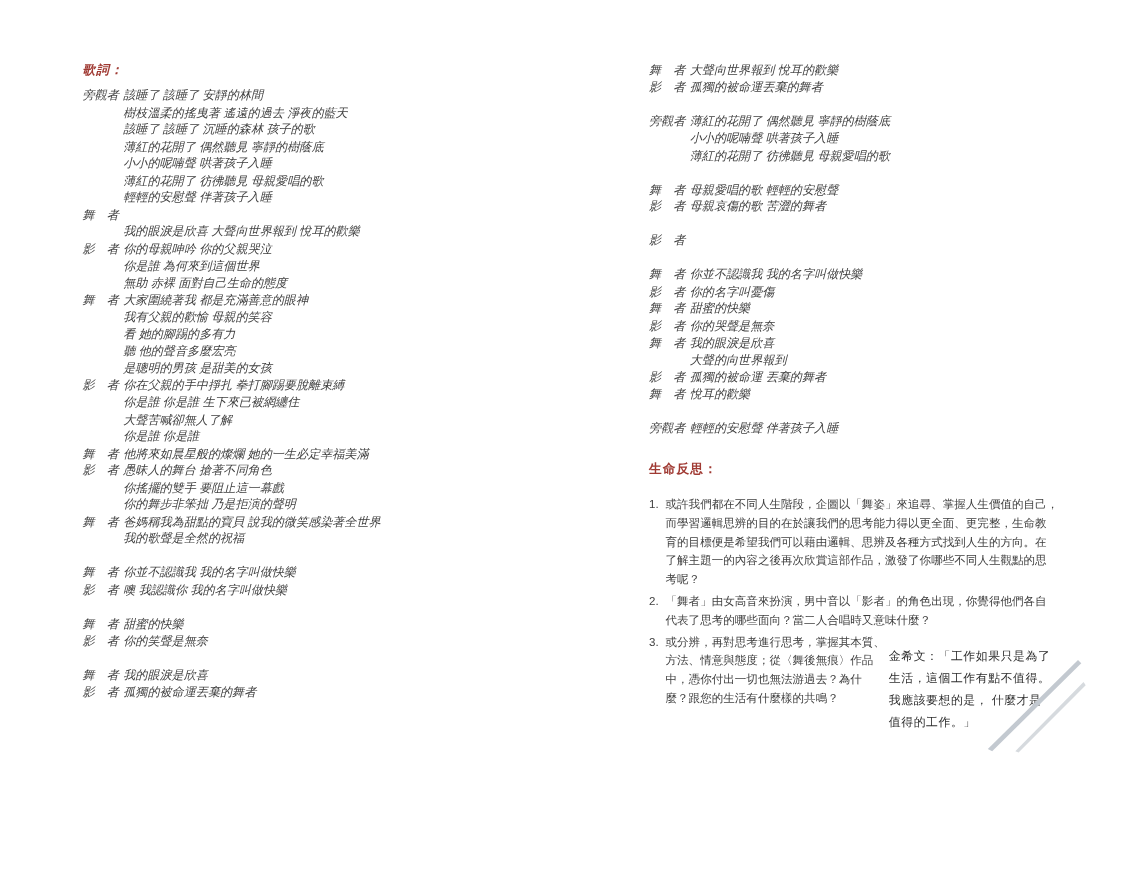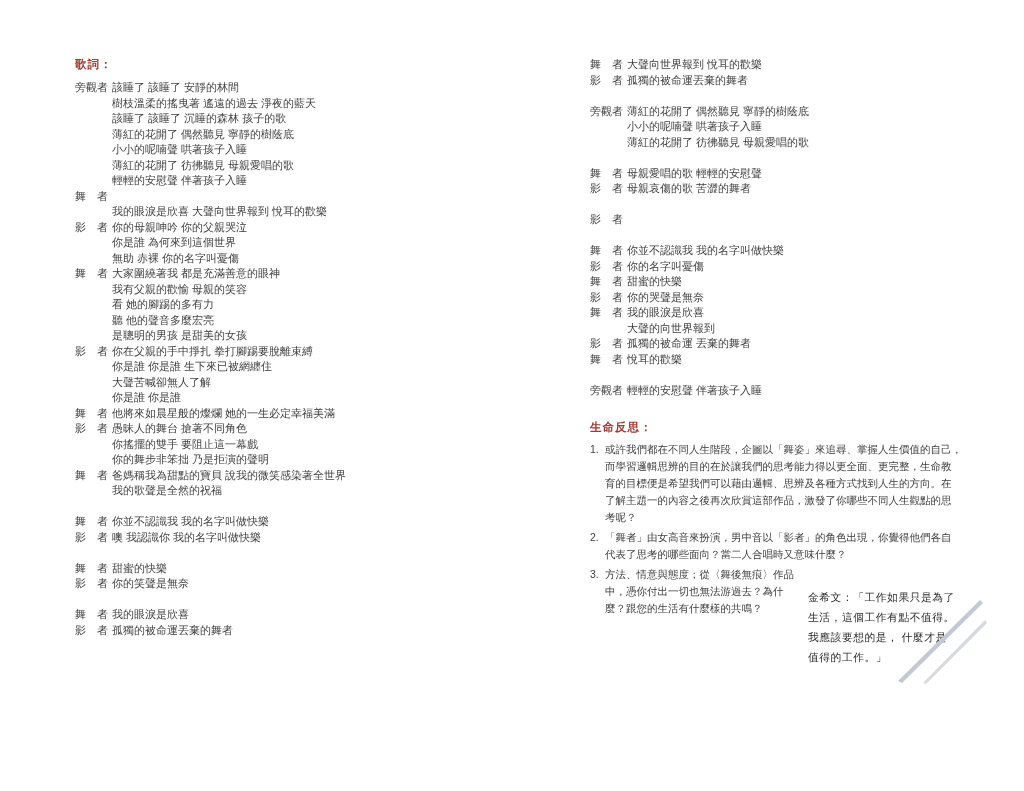--- a/index.html
+++ b/index.html
@@ -9,30 +9,30 @@
     font-family:"Liberation Sans","DejaVu Sans",sans-serif;
     color:#3f3f3f;
   }
   
   .sec-heading{
     font-family:"Liberation Serif","DejaVu Serif",serif;
     font-weight:bold;font-size:11.5px;letter-spacing:1px;
     color:#a03a33;line-height:15px;margin-bottom:8px;
   }
   
-  .col{position:absolute;font-size:11px;line-height:15.5px;}
+  .col{position:absolute;font-size:11px;line-height:15.5px;font-style:italic;}
   #left-col{left:75px;top:57px;width:460px;}
   #right-col{left:590px;top:57px;width:420px;}
   .lyr{display:flex;white-space:pre;}
   .lab{flex:0 0 33px;width:33px;margin-right:4px;white-space:pre;}
   .txt{white-space:pre;}
   .gap{height:15.5px;}
   
   #reflection{position:absolute;left:590px;top:420px;width:390px;font-size:10.5px;line-height:17px;}
-  #reflection .sec-heading{margin-bottom:6px;}
+  #reflection .sec-heading{margin-bottom:16px;}
   .q{display:flex;margin-top:3px;}
   .q:first-of-type{margin-top:0;}
   .qnum{flex:0 0 15px;width:15px;}
   .qline{white-space:pre;}
   
   #quote{
     position:absolute;left:808px;top:587px;width:205px;
     font-family:"Liberation Serif","DejaVu Serif",serif;
     font-size:10.8px;line-height:20px;letter-spacing:0.5px;
     color:#2e2e2e;
@@ -53,21 +53,21 @@
         <div class="lyr"><span class="lab"></span><span class="txt">樹枝溫柔的搖曳著 遙遠的過去 淨夜的藍天</span></div>
         <div class="lyr"><span class="lab"></span><span class="txt">該睡了 該睡了 沉睡的森林 孩子的歌</span></div>
         <div class="lyr"><span class="lab"></span><span class="txt">薄紅的花開了 偶然聽見 寧靜的樹蔭底</span></div>
         <div class="lyr"><span class="lab"></span><span class="txt">小小的呢喃聲 哄著孩子入睡</span></div>
         <div class="lyr"><span class="lab"></span><span class="txt">薄紅的花開了 彷彿聽見 母親愛唱的歌</span></div>
         <div class="lyr"><span class="lab"></span><span class="txt">輕輕的安慰聲 伴著孩子入睡</span></div>
         <div class="lyr"><span class="lab">舞　者</span></div>
         <div class="lyr"><span class="lab"></span><span class="txt">我的眼淚是欣喜 大聲向世界報到 悅耳的歡樂</span></div>
         <div class="lyr"><span class="lab">影　者</span><span class="txt">你的母親呻吟 你的父親哭泣</span></div>
         <div class="lyr"><span class="lab"></span><span class="txt">你是誰 為何來到這個世界</span></div>
-        <div class="lyr"><span class="lab"></span><span class="txt">無助 赤裸 你的名字叫憂傷</span></div>
+        <div class="lyr"><span class="lab"></span><span class="txt">無助 赤裸 面對自己生命的態度</span></div>
         <div class="lyr"><span class="lab">舞　者</span><span class="txt">大家圍繞著我 都是充滿善意的眼神</span></div>
         <div class="lyr"><span class="lab"></span><span class="txt">我有父親的歡愉 母親的笑容</span></div>
         <div class="lyr"><span class="lab"></span><span class="txt">看 她的腳踢的多有力</span></div>
         <div class="lyr"><span class="lab"></span><span class="txt">聽 他的聲音多麼宏亮</span></div>
         <div class="lyr"><span class="lab"></span><span class="txt">是聰明的男孩 是甜美的女孩</span></div>
         <div class="lyr"><span class="lab">影　者</span><span class="txt">你在父親的手中掙扎 拳打腳踢要脫離束縛</span></div>
         <div class="lyr"><span class="lab"></span><span class="txt">你是誰 你是誰 生下來已被網纏住</span></div>
         <div class="lyr"><span class="lab"></span><span class="txt">大聲苦喊卻無人了解</span></div>
         <div class="lyr"><span class="lab"></span><span class="txt">你是誰 你是誰</span></div>
         <div class="lyr"><span class="lab">舞　者</span><span class="txt">他將來如晨星般的燦爛 她的一生必定幸福美滿</span></div>
@@ -131,20 +131,21 @@
         <div class="q">
           <span class="qnum">2.</span>
           <div class="qbody">
             <div class="qline">「舞者」由女高音來扮演，男中音以「影者」的角色出現，你覺得他們各自</div>
             <div class="qline">代表了思考的哪些面向？當二人合唱時又意味什麼？</div>
           </div>
         </div>
         <div class="q">
           <span class="qnum">3.</span>
           <div class="qbody">
+            <div class="qline">或分辨，再對思考進行思考，掌握其本質、</div>
             <div class="qline">方法、情意與態度；從〈舞後無痕〉作品</div>
             <div class="qline">中，憑你付出一切也無法游過去？為什</div>
             <div class="qline">麼？跟您的生活有什麼樣的共鳴？</div>
           </div>
         </div>
       </div>
   </div>
 
   <div id="quote">
       <div>金希文：「工作如果只是為了</div>

